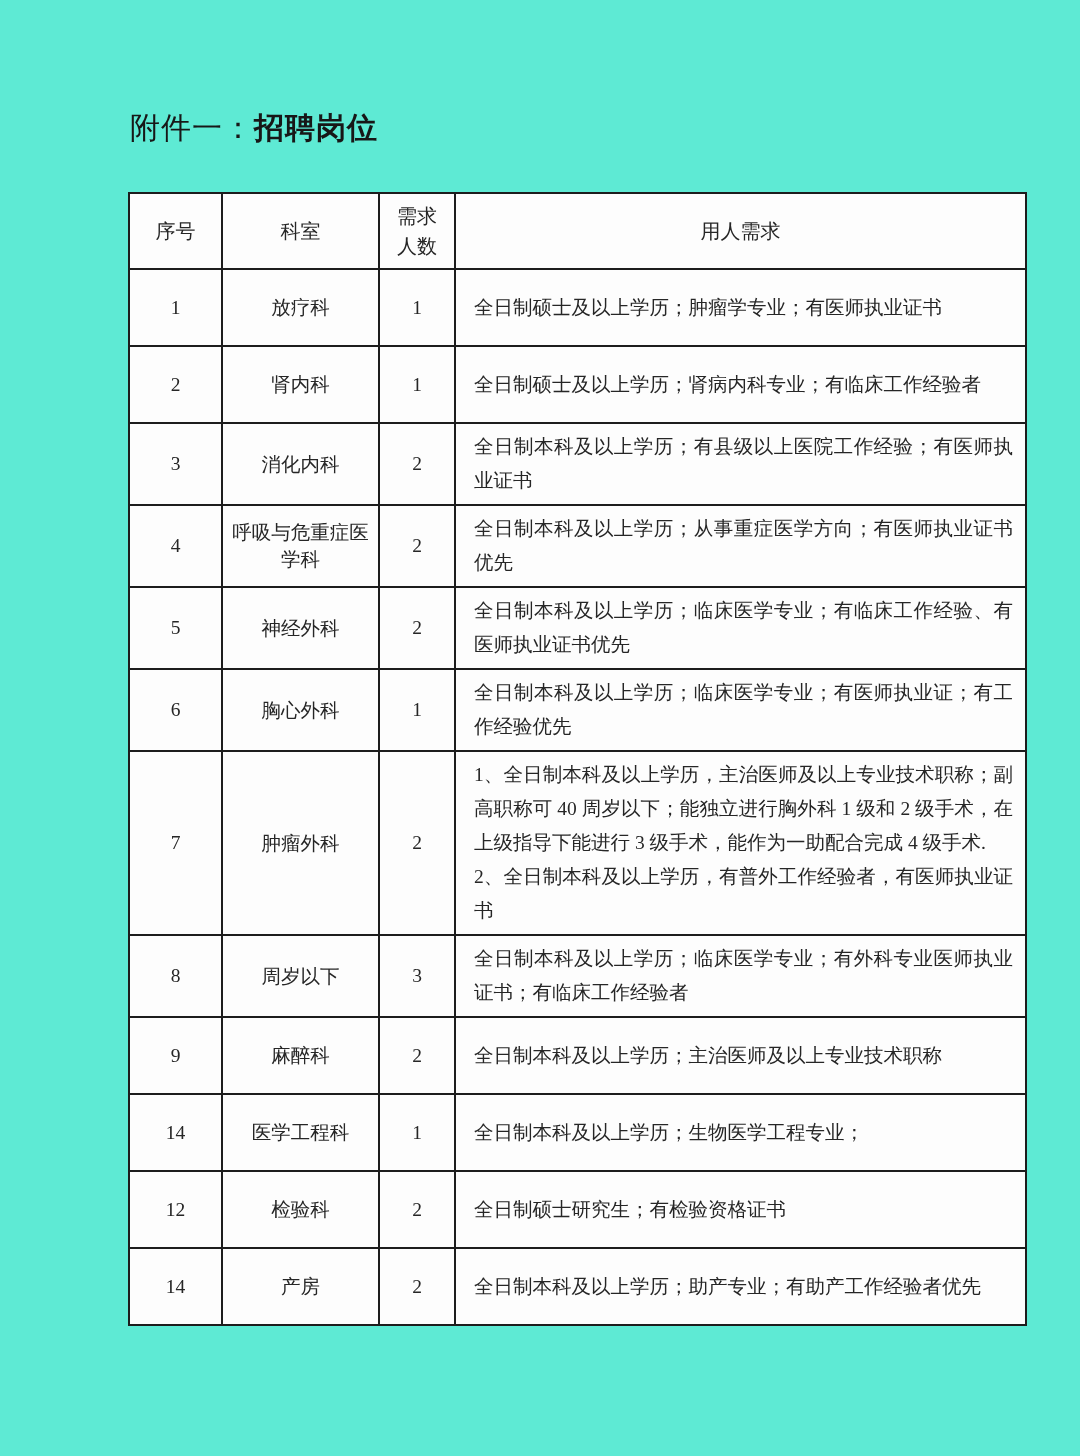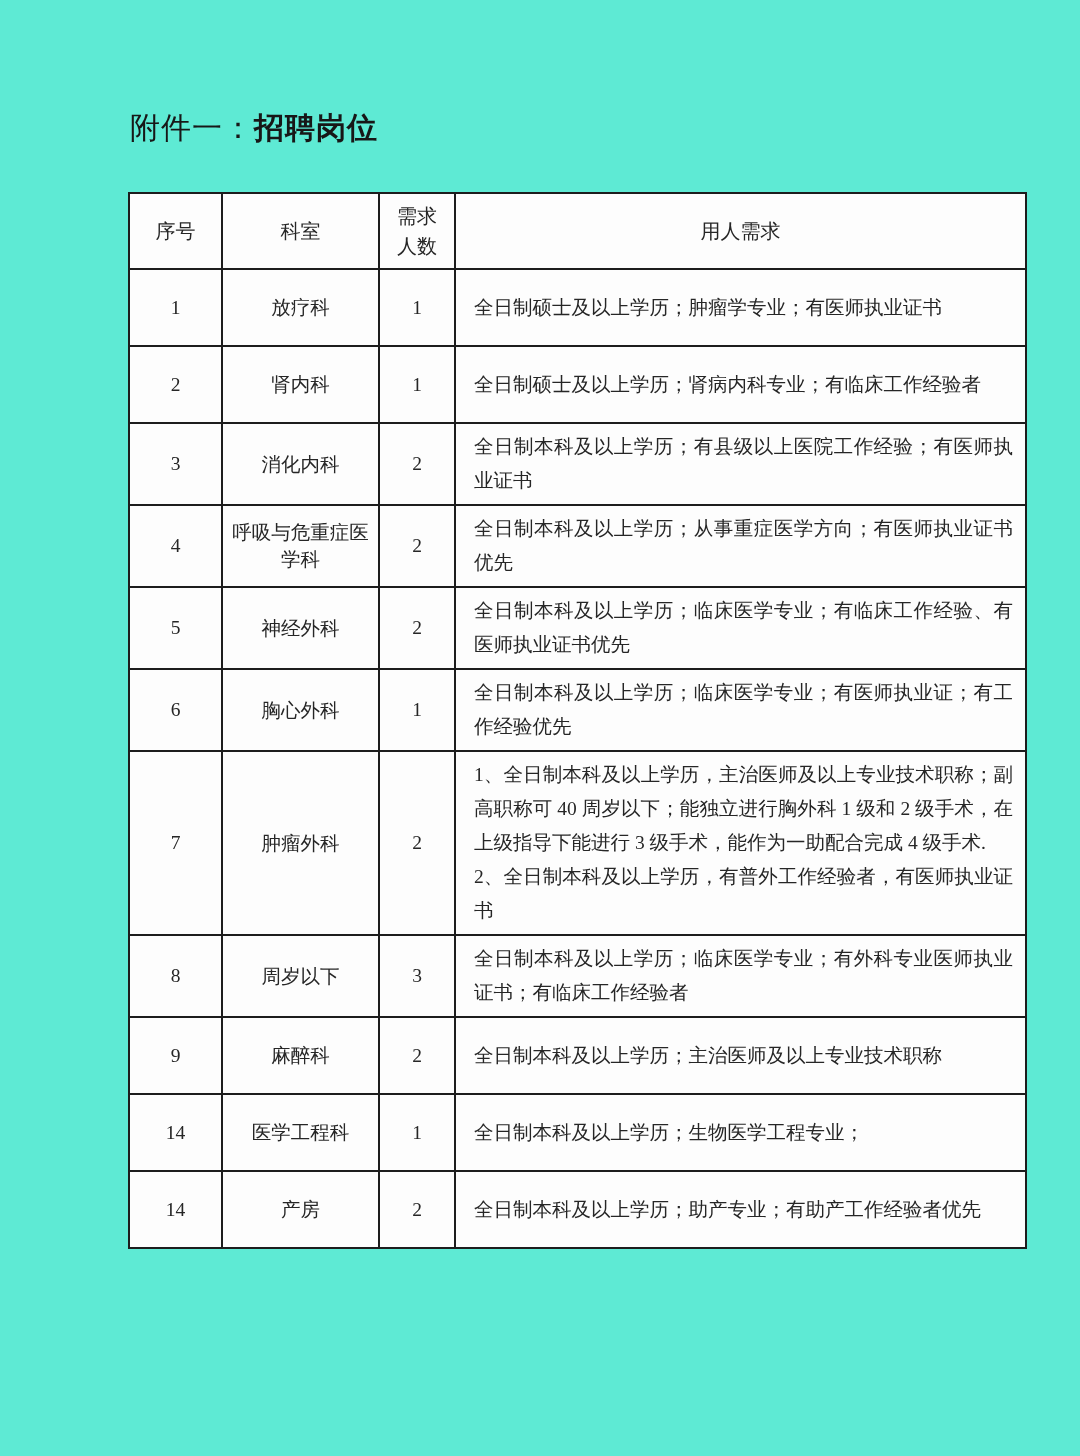--- a/index.html
+++ b/index.html
@@ -143,20 +143,26 @@
           <td>2</td>
           <td class="req">全日制本科及以上学历；主治医师及以上专业技术职称</td>
         </tr>
         <tr>
           <td>14</td>
           <td>医学工程科</td>
           <td>1</td>
           <td class="req">全日制本科及以上学历；生物医学工程专业；</td>
         </tr>
         <tr>
+          <td>12</td>
+          <td>检验科</td>
+          <td>2</td>
+          <td class="req">全日制硕士研究生；有检验资格证书</td>
+        </tr>
+        <tr>
           <td>14</td>
           <td>产房</td>
           <td>2</td>
           <td class="req">全日制本科及以上学历；助产专业；有助产工作经验者优先</td>
         </tr>
       </tbody>
   </table>
 
 </div>
 

